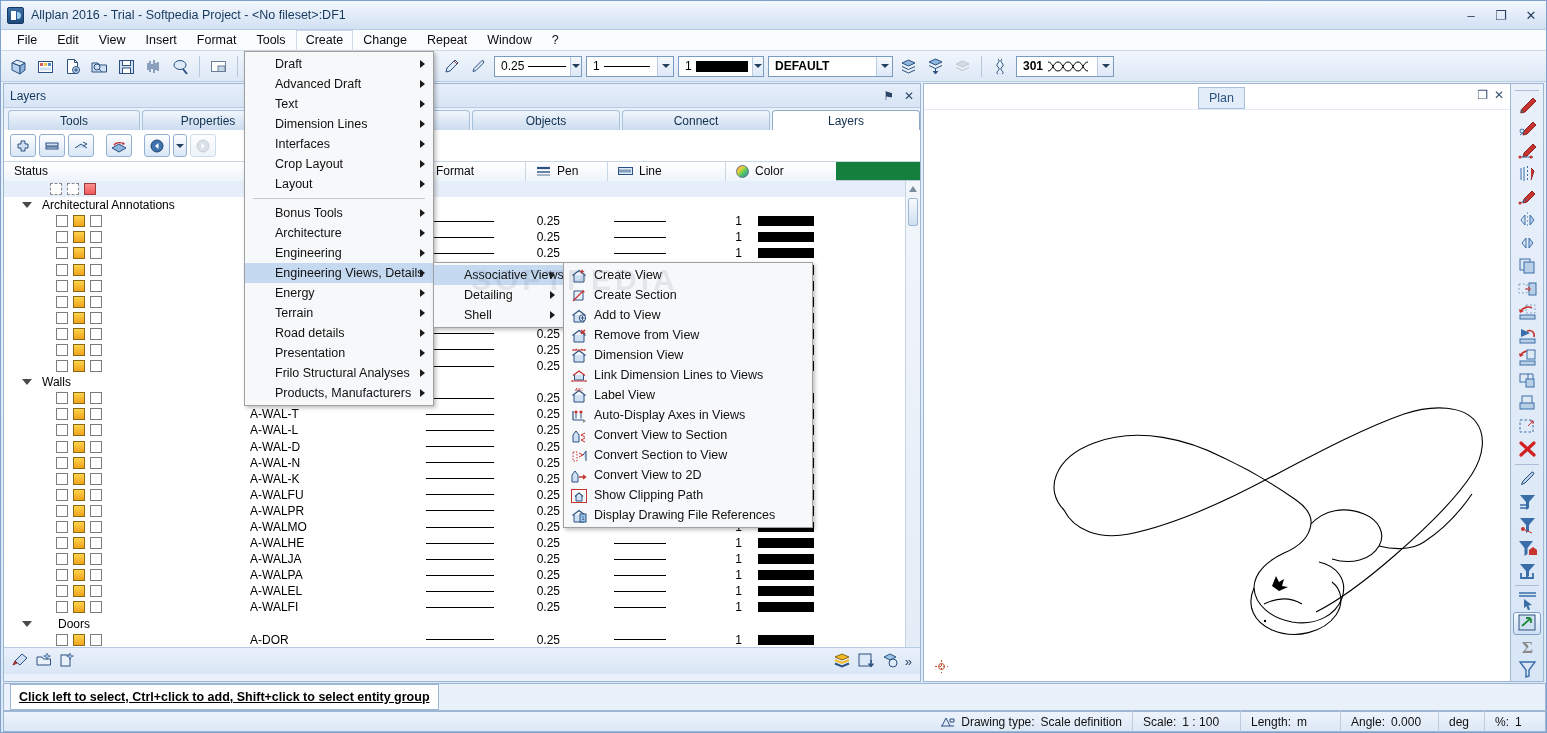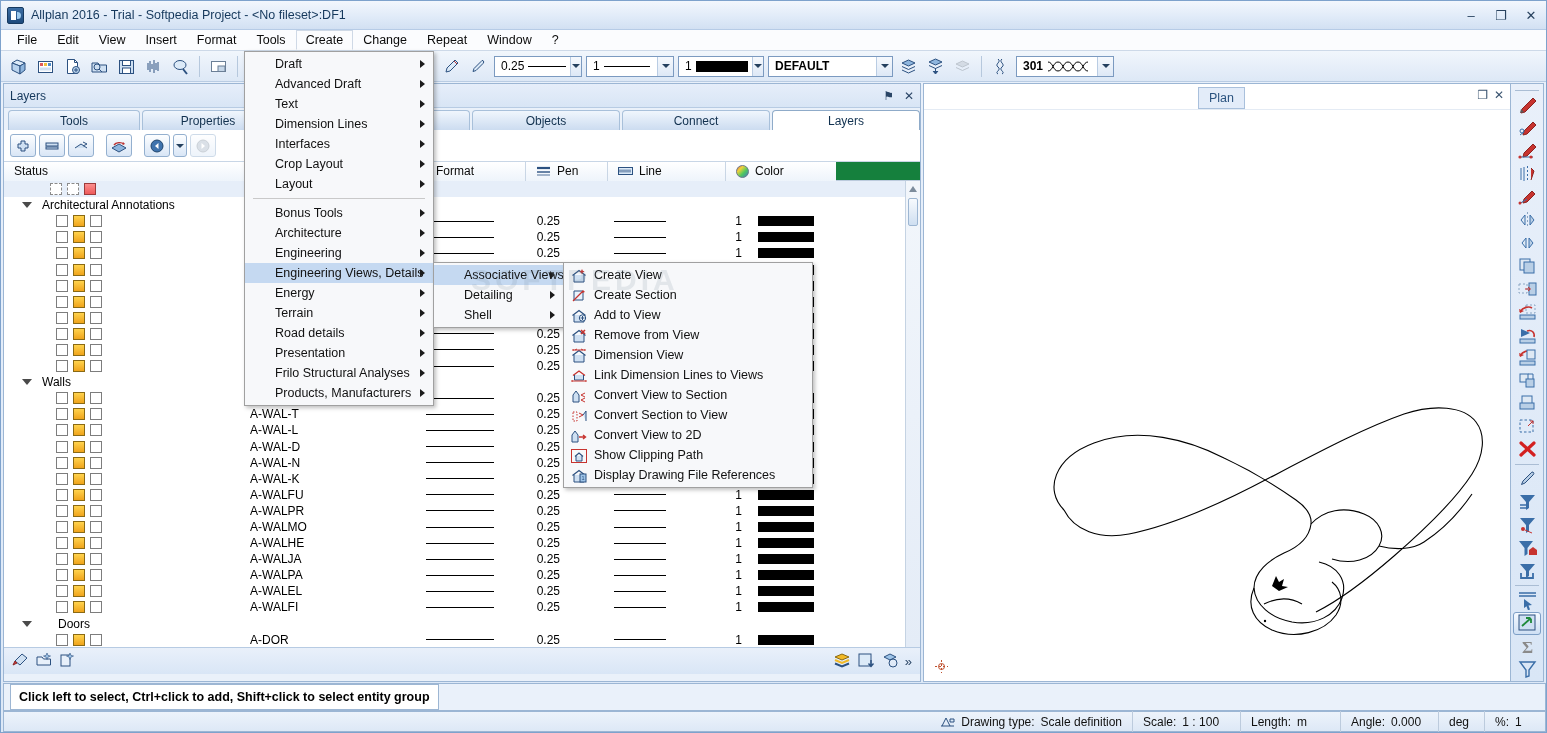--- a/index.html
+++ b/index.html
@@ -139,21 +139,21 @@
      display:flex; flex-direction:column; align-items:center; padding-top:3px; }
   .rtool { width:28px; height:26px; display:flex; align-items:center; justify-content:center; }
   .rtool.sel { border:1px solid #7d9fc6; background:linear-gradient(#f4f9ff,#cfe0f4); border-radius:3px;}
   .rsep { width:24px; height:1px; background:#aabdd4; margin:3px 0; }
 
   
   .cmdbar { position:absolute; left:2px; top:682px; width:1543px; height:28px;
      background:#eaf1fa; border:1px solid #9cb6d4; display:flex; align-items:center; }
   .cmd-box { margin-left:6px; height:22px; min-width:414px; background:#fff;
      border:1px solid #9db6d3; display:flex; align-items:center; padding:12px 8px;
-     font-size:12.5px; font-weight:bold; }
+     font-size:12.5px; font-weight:bold;text-decoration:underline; }
   .statusbar { position:absolute; left:2px; top:710px; width:1543px; height:21px;
      background:linear-gradient(#edf3fb,#dde8f6); border:1px solid #9cb6d4;
      display:flex; align-items:center; font-size:12px; color:#111; }
   .sb-cell { padding:0 10px; height:21px; display:flex; align-items:center; gap:6px;
      border-right:1px solid #bccbdd; white-space:nowrap; }
   .sb-cell.nb { border-right:none; }
   .sb-spacer { flex:1; }
 
   
   .menu-pop { position:absolute; background:#f7f8fa; border:1px solid #a0a0a0;
@@ -1535,20 +1535,42 @@
             <path d="M3 8.5L9 4l6 4.5" fill="none" stroke="#c7332f" stroke-width="1.3"></path>
             <path d="M4.5 8v5h9V8" fill="#cfe0f2" stroke="#2c5180"></path>
             <path d="M2 14h14M2 13v2M16 13v2" stroke="#c7332f"></path>
           </svg>
         </span>
         <span>Link Dimension Lines to Views</span>
       </div>
       <div class="mi">
         <span class="ico">
           <svg width="18" height="17" viewBox="0 0 18 17">
+            <path d="M2.5 8.5L9 3.5l6.5 5" fill="none" stroke="#2c5180" stroke-width="1.3"></path>
+            <path d="M4 8v7h10V8" fill="#cfe0f2" stroke="#2c5180"></path>
+            <text x="9" y="4" font-size="4" text-anchor="middle" fill="#c7332f" font-family="Liberation Sans">ABC</text>
+          </svg>
+        </span>
+        <span>Label View</span>
+      </div>
+      <div class="mi">
+        <span class="ico">
+          <svg width="18" height="17" viewBox="0 0 18 17">
+            <path d="M3 13V4M3 13h10" stroke="#2c5180" stroke-width="1.2"></path>
+            <circle cx="6" cy="5" r="1.6" fill="#c7332f"></circle>
+            <circle cx="11" cy="5" r="1.6" fill="#c7332f"></circle>
+            <path d="M6 6.5v5M11 6.5v5" stroke="#2c5180"></path>
+            <path d="M13 12l3 2-3 2z" fill="#8a8a8a"></path>
+          </svg>
+        </span>
+        <span>Auto-Display Axes in Views</span>
+      </div>
+      <div class="mi">
+        <span class="ico">
+          <svg width="18" height="17" viewBox="0 0 18 17">
             <path d="M3 8l3-4 3 4v7H3z" fill="#cfe0f2" stroke="#2c5180"></path>
             <path d="M15 6l-4 2 4 2M15 11l-4 2 4 2" stroke="#c7332f" fill="none"></path>
           </svg>
         </span>
         <span>Convert View to Section</span>
       </div>
       <div class="mi">
         <span class="ico">
           <svg width="18" height="17" viewBox="0 0 18 17">
             <path d="M3 5h4v9H3z" fill="none" stroke="#c7332f" stroke-dasharray="1.5 1.5"></path>

